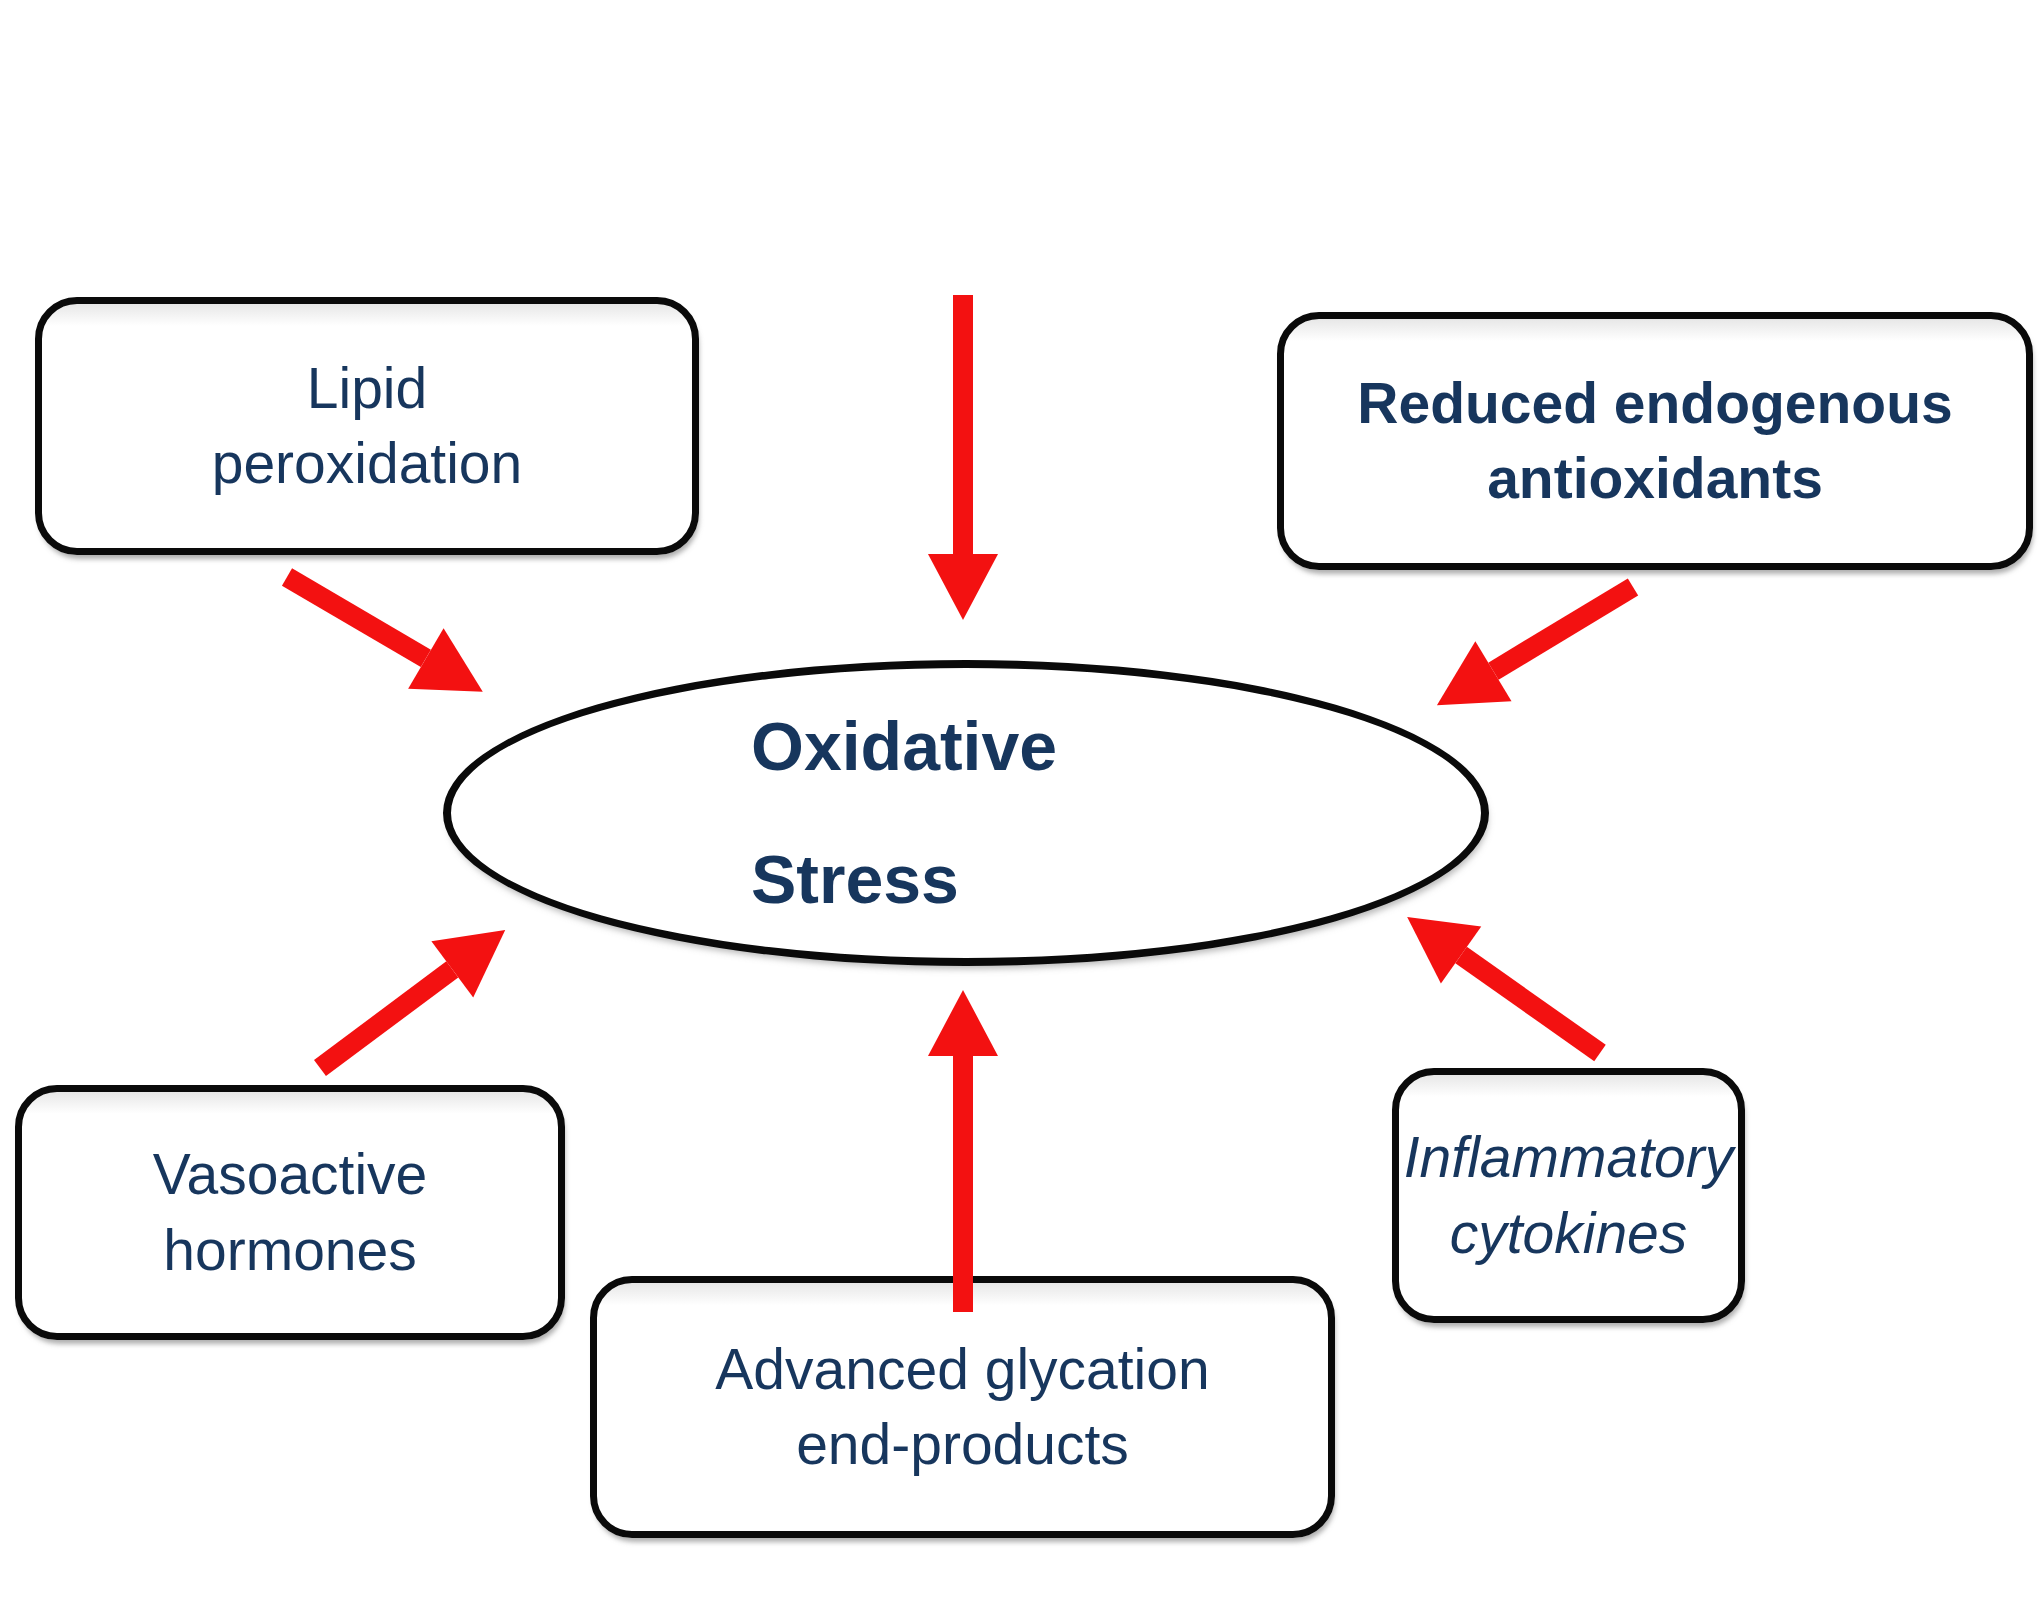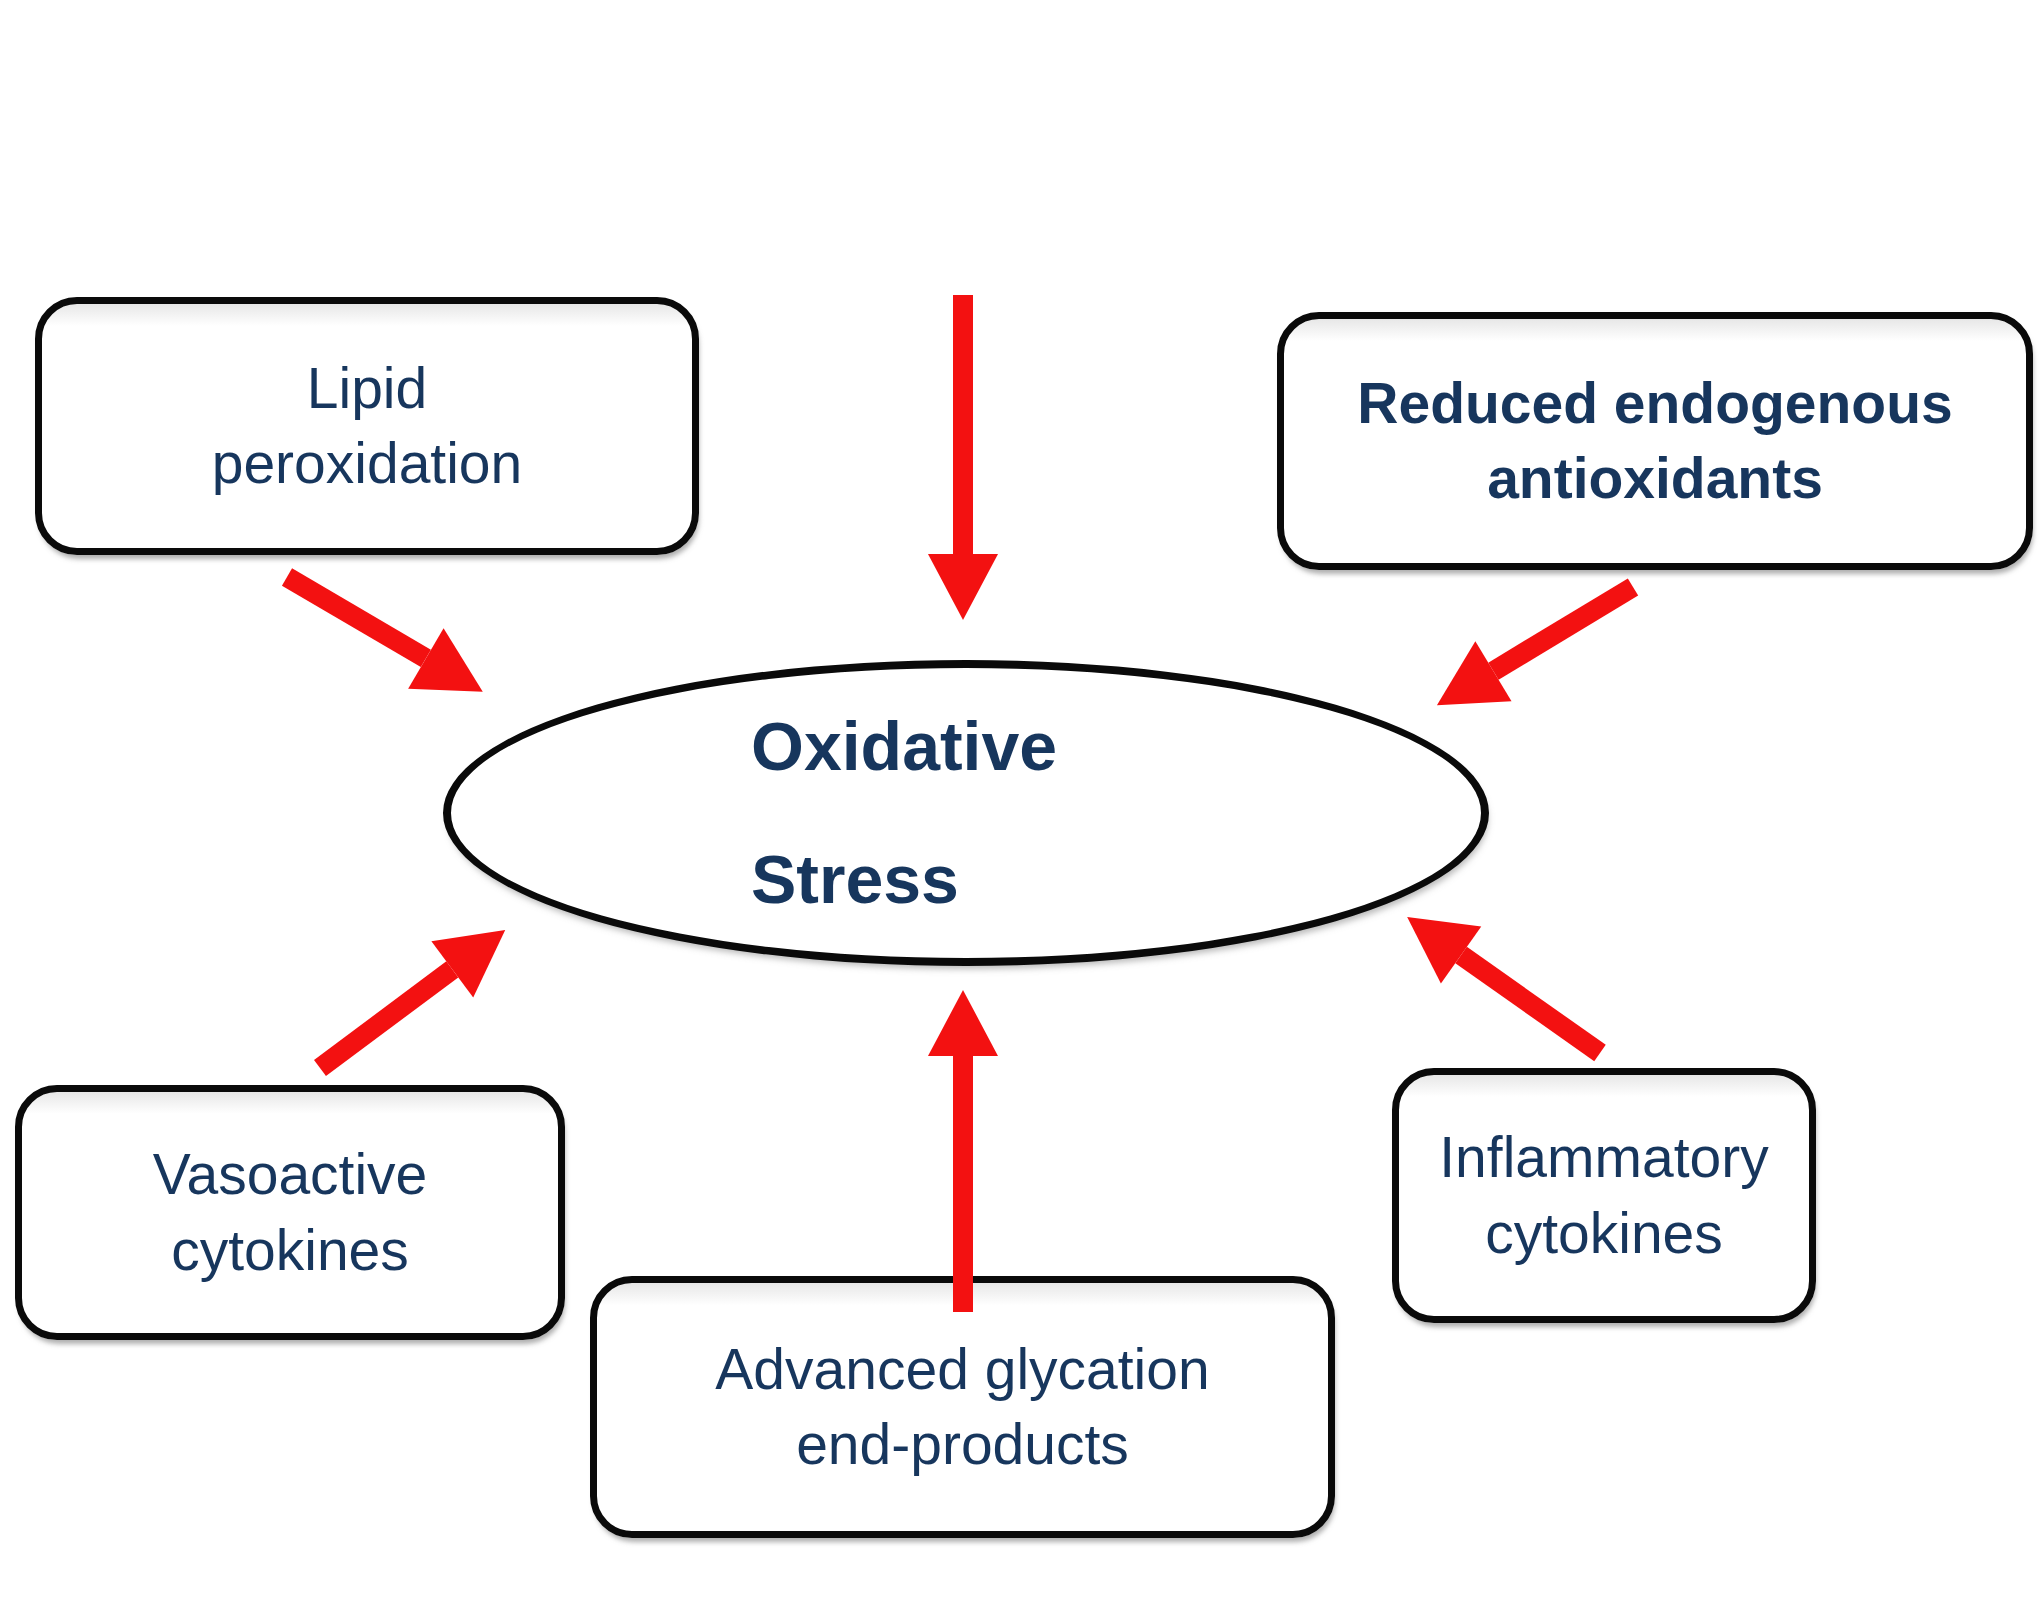--- a/index.html
+++ b/index.html
@@ -35,21 +35,21 @@
   .node-ros         {left:557px; top:14px;   width:870px; height:276px;}
   .node-ros .lbl    {max-width:690px;}
   .node-lipid       {left:35px;  top:297px;  width:664px; height:258px;}
   .node-lipid .lbl  {max-width:420px;}
   .node-reduced     {left:1277px;top:312px;  width:756px; height:258px;}
   .node-reduced .lbl{max-width:600px;font-weight:bold;}
   .node-vaso        {left:15px;  top:1085px; width:550px; height:255px;}
   .node-vaso .lbl   {max-width:330px;}
   .node-advanced    {left:590px; top:1276px; width:745px; height:262px;}
   .node-advanced .lbl{max-width:600px;}
-  .node-inflam      {left:1392px;top:1068px; width:424px; height:255px;}
+  .node-inflam      {left:1392px;top:1068px; width:353px; height:255px;font-style:italic;}
   .node-inflam .lbl {max-width:360px;}
   
   .center-ellipse{
     position:absolute;
     left:443px;top:660px;width:1046px;height:306px;
     box-sizing:border-box;
     border:8px solid var(--border);
     border-radius:50%;
     background:var(--background);
     box-shadow:2px 6px 6px -3px rgba(120,120,120,0.5);
@@ -92,21 +92,21 @@
 
   <div class="node node-lipid">
     <span class="lbl">Lipid peroxidation</span>
   </div>
 
   <div class="node node-reduced">
     <span class="lbl">Reduced endogenous antioxidants</span>
   </div>
 
   <div class="node node-vaso">
-    <span class="lbl">Vasoactive cytokines</span>
+    <span class="lbl">Vasoactive hormones</span>
   </div>
 
   <div class="node node-advanced">
     <span class="lbl">Advanced glycation end-products</span>
   </div>
 
   <div class="node node-inflam">
     <span class="lbl">Inflammatory cytokines</span>
   </div>
 

